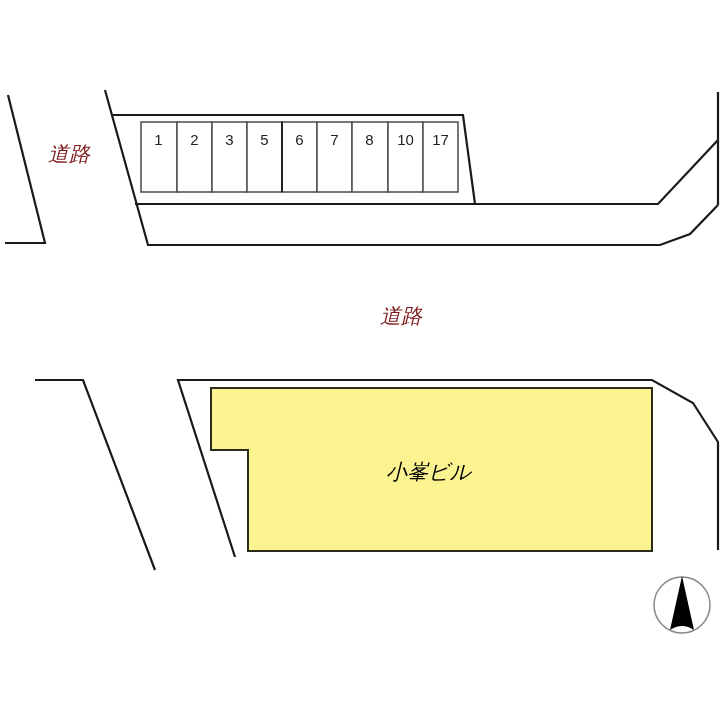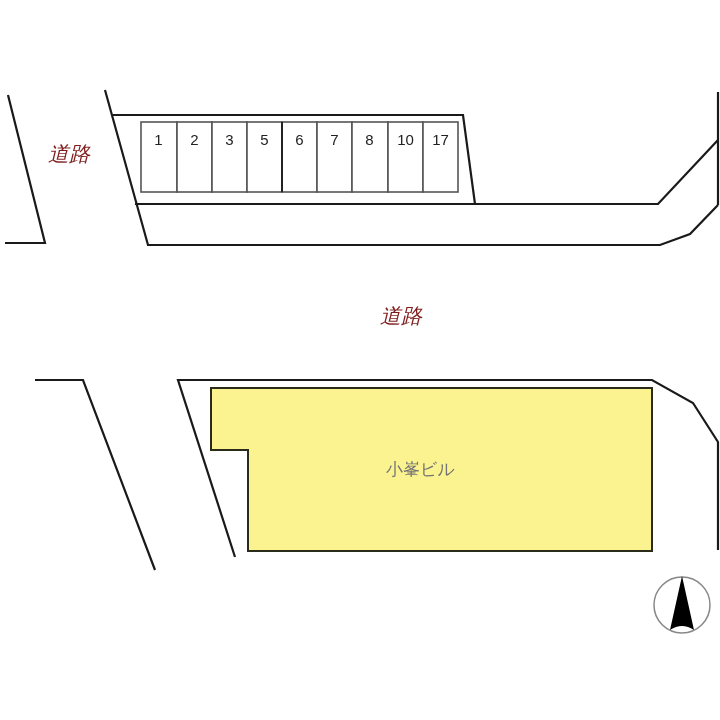--- a/index.html
+++ b/index.html
@@ -2,21 +2,21 @@
 <html><head>
   <meta charset="utf-8">
   <style>
     html, body { margin: 0; padding: 0; background: #ffffff; }
     body { width: 720px; height: 720px; position: relative; overflow: hidden;
            font-family: "DejaVu Sans", "Liberation Sans", sans-serif; }
     svg { position: absolute; left: 0; top: 0; }
     .label { position: absolute; color: #7f1d1d; font-size: 21px; white-space: nowrap; font-style: italic; }
     .stall-num { position: absolute; font-size: 15px; color: #222; text-align: center; width: 35px;
                  font-family: "Liberation Sans", sans-serif; }
-    .bld-label { position: absolute; font-size: 17px; color: #737373; }
+    .bld-label { position: absolute; font-size: 21px; color: #000000; font-style: italic; }
   </style>
 </head>
 <body>
 
 <svg width="720" height="720" viewBox="0 0 720 720">
   <g fill="none" stroke="#1a1a1a" stroke-width="2.2" stroke-linejoin="miter">
 
     <polyline points="8,95 45,243 5,243"></polyline>
 
     <polyline points="105,90 148,245 660,245 690,234 718,205"></polyline>

